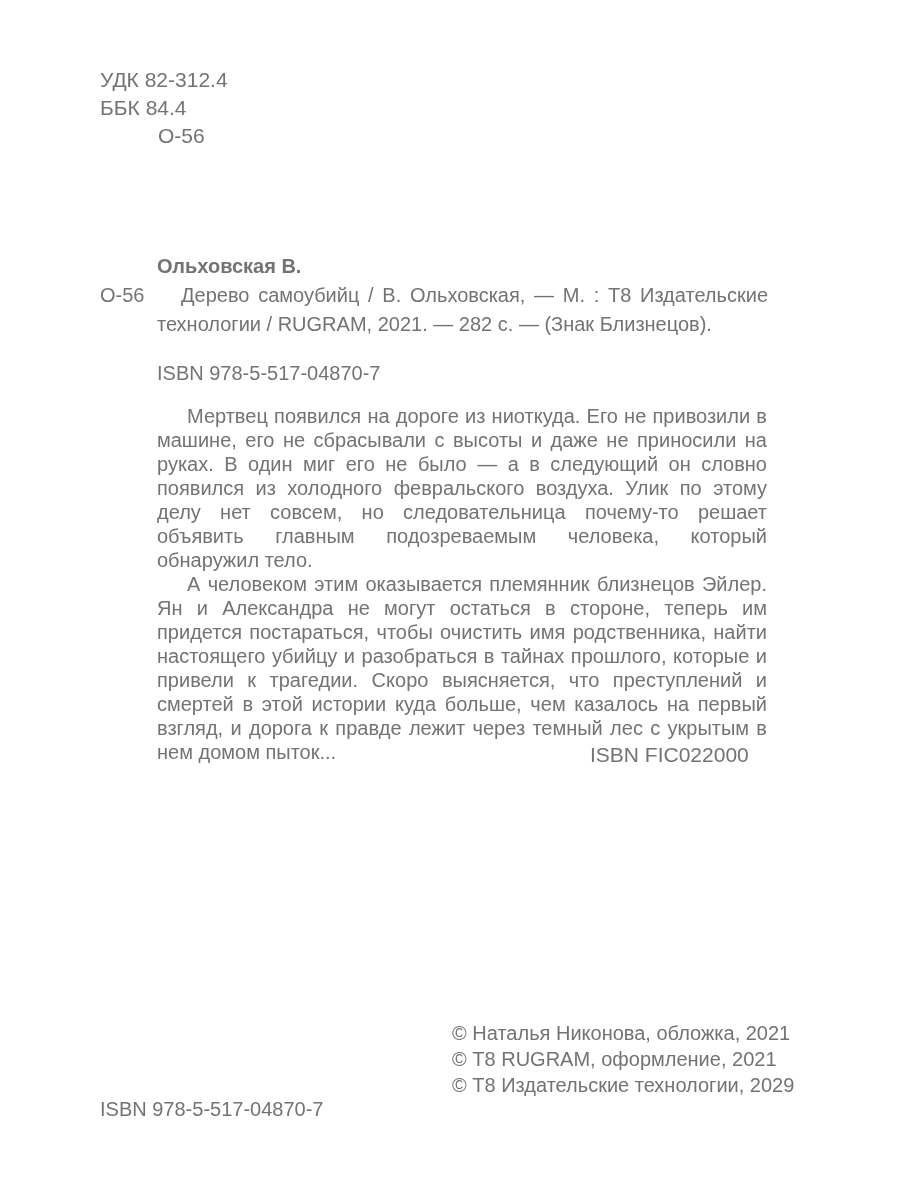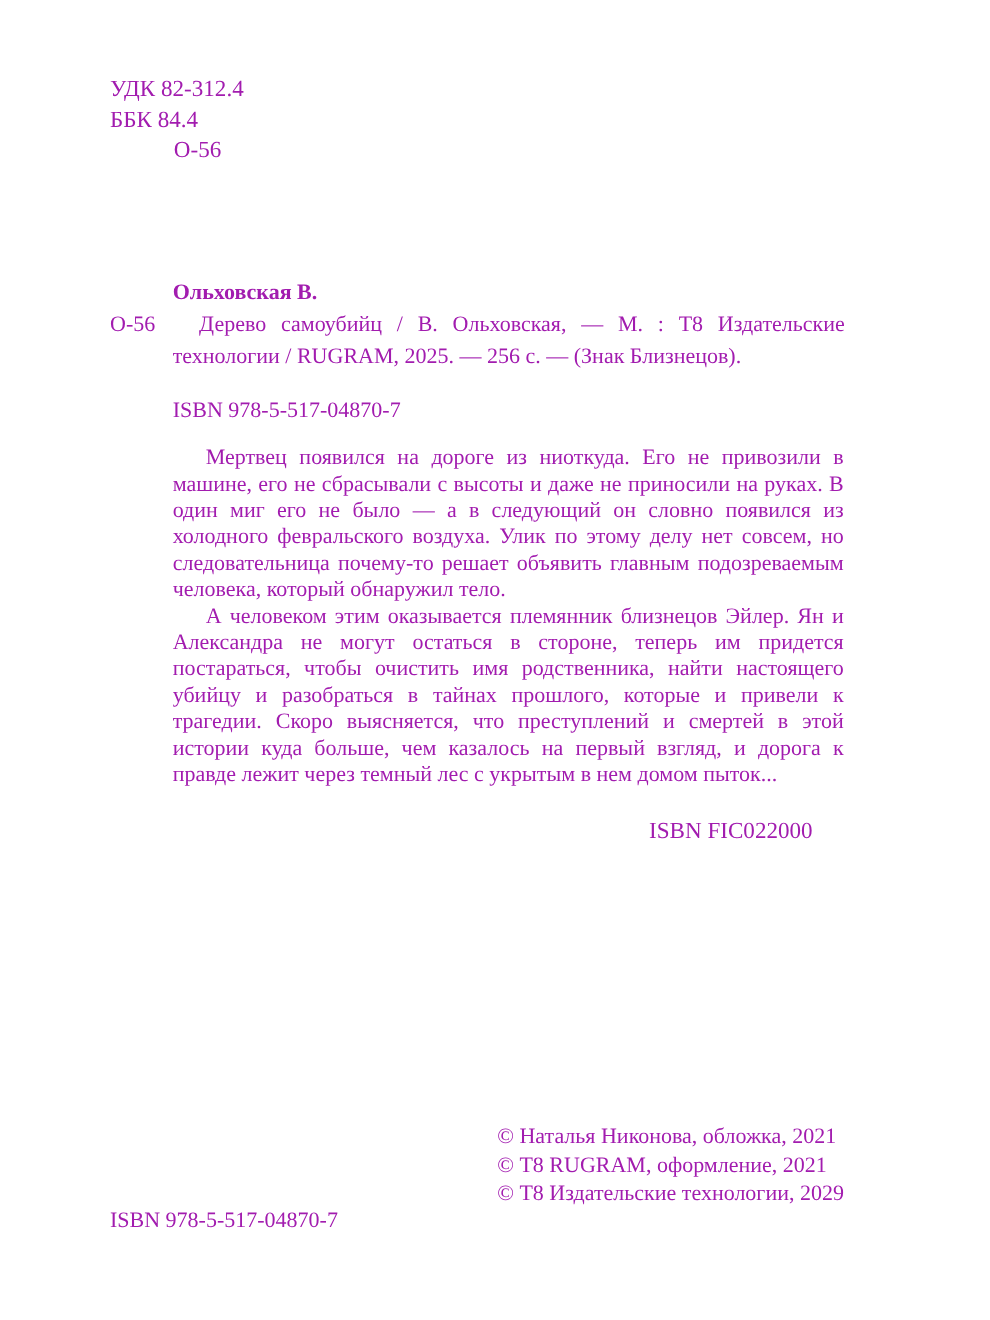--- a/index.html
+++ b/index.html
@@ -3,22 +3,22 @@
 <meta charset="utf-8">
 <style>
   * { margin: 0; padding: 0; box-sizing: border-box; }
   html, body { background: #ffffff; }
   .page {
     position: relative;
     width: 900px;
     height: 1200px;
     margin: 0 auto;
     background: #ffffff;
-    color: #a21caf;
-    font-family: Liberation Serif, serif;
+    color: #737373;
+    font-family: Liberation Sans, sans-serif;
     font-size: 20px;
     overflow: hidden;
   }
 
   
   .top-codes {
     position: absolute;
     top: 66px;
     left: 100px;
     font-size: 21px;
@@ -100,21 +100,21 @@
   <div class="top-codes">
     <div>УДК 82-312.4</div>
     <div>ББК 84.4</div>
     <div class="indent">О-56</div>
   </div>
 
   <div class="catalog">
     <div class="author">Ольховская В.</div>
     <div class="entry">
       <span class="code">О-56</span>
-      <span>Дерево самоубийц / В. Ольховская, — М. : Т8 Издательские технологии / RUGRAM, 2025. — 256 с. — (Знак Близнецов).</span>
+      <span>Дерево самоубийц / В. Ольховская, — М. : Т8 Издательские технологии / RUGRAM, 2021. — 282 с. — (Знак Близнецов).</span>
     </div>
     <div class="isbn-top">ISBN 978-5-517-04870-7</div>
   </div>
 
   <div class="annotation">
     <p>Мертвец появился на дороге из ниоткуда. Его не привозили в машине, его не сбрасывали с высоты и даже не приносили на руках. В один миг его не было — а в следующий он словно появился из холодного февральского воздуха. Улик по этому делу нет совсем, но следовательница почему-то решает объявить главным подозреваемым человека, который обнаружил тело.</p>
     <p>А человеком этим оказывается племянник близнецов Эйлер. Ян и Александра не могут остаться в стороне, теперь им придется постараться, чтобы очистить имя родственника, найти настоящего убийцу и разобраться в тайнах прошлого, которые и привели к трагедии. Скоро выясняется, что преступлений и смертей в этой истории куда больше, чем казалось на первый взгляд, и дорога к правде лежит через темный лес с укрытым в нем домом пыток...</p>
   </div>
 
   <div class="trade-codes">

